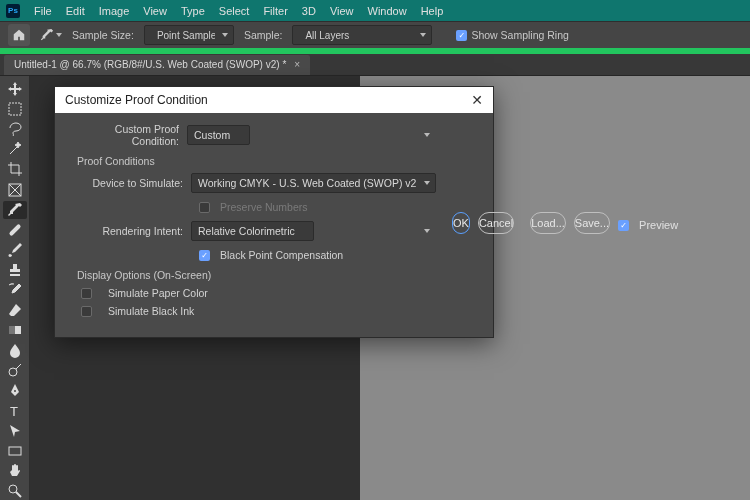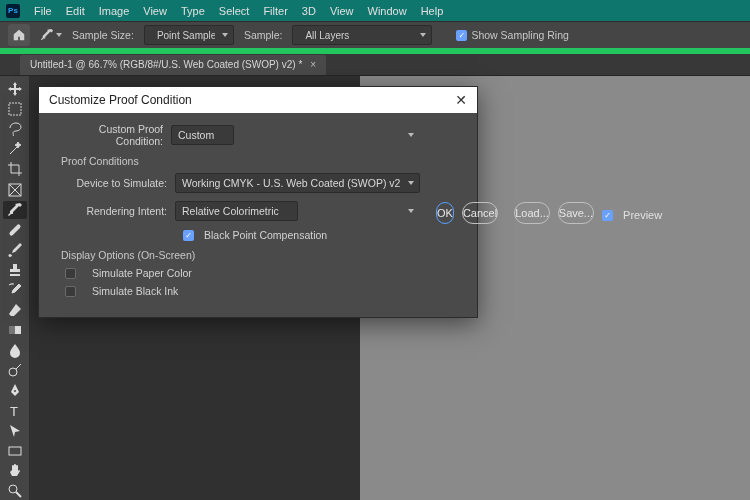--- a/index.html
+++ b/index.html
@@ -16,36 +16,36 @@
   .eyedrop-main { width: 22px; height: 22px; display:flex; align-items:center; justify-content:center; }
   .opt-label { font-size: 10.5px; color: #c8c8c8; }
   .opt-select { background: #3a3a3a; border: 1px solid #2b2b2b; color: #d0d0d0; font-size: 10px; height: 20px; padding: 0 18px 0 12px; border-radius: 2px; appearance: none; position: relative; }
   .sel-wrap { position: relative; display: inline-block; }
   .sel-wrap::after { content: ""; position: absolute; right: 6px; top: 50%; width: 0; height: 0; border-left: 3px solid transparent; border-right: 3px solid transparent; border-top: 4px solid #bbb; transform: translateY(-50%); pointer-events:none;}
   .chk { width: 11px; height: 11px; background: #6aa0ff; border-radius: 2px; display:inline-flex; align-items:center; justify-content:center; font-size:8px; color:#fff; margin-right:4px; }
   .chk.empty { background: #3a3a3a; border:1px solid #6a6a6a; }
   .chk-row { display:flex; align-items:center; font-size:10.5px; color:#c8c8c8; }
 
   
-  .tabstrip { height: 22px; background: #383838; display: flex; align-items: center; padding-left: 20px; border-bottom: 1px solid #262626; }
+  .tabstrip { height: 22px; background: #383838; display: flex; align-items: center; padding-left: 4px; border-bottom: 1px solid #262626; }
   .doctab { background: #4a4a4a; height: 20px; padding: 0 10px; display:flex; align-items:center; font-size:10px; color:#d8d8d8; border-radius: 2px 2px 0 0; gap:8px;}
   .doctab .x { font-size:10px; color:#bbb; }
 
   
   .toolbar { position: absolute; left: 0; top: 76px; width: 30px; bottom: 0; background: #454545; border-right: 1px solid #2e2e2e; display:flex; flex-direction:column; align-items:center; padding-top:4px; gap:2px;}
   .tool { width: 24px; height: 22px; display:flex; align-items:center; justify-content:center; color:#d0d0d0; border-radius:2px;}
   .tool.selected { background: #2b2b2b; }
   .tool svg { width:16px; height:16px; }
 
   
   .canvas-area { position:absolute; left:30px; top:76px; right:0; bottom:0; background:#303030; }
   .canvas { position:absolute; left:330px; top:0; right:0; bottom:0; background:#8a8a8a; }
 
   
-  .dialog { position:absolute; left:38px; top:86px; width:440px; background:#4a4a4a; border:1px solid #2b2b2b; box-shadow: 0 6px 24px rgba(0,0,0,.5); }
+  .dialog { position:absolute; left:54px; top:86px; width:440px; background:#4a4a4a; border:1px solid #2b2b2b; box-shadow: 0 6px 24px rgba(0,0,0,.5); }
   .dlg-title { background:#fff; color:#222; height:26px; display:flex; align-items:center; padding:0 10px; font-size:12px; justify-content:space-between;}
   .dlg-title .close { font-size:14px; color:#333; }
   .dlg-body { display:flex; padding:10px 12px 14px 12px; gap:16px; }
   .dlg-left { flex:1; }
   .dlg-right { width:78px; display:flex; flex-direction:row; gap:8px; align-items:center; }
   .dlg-btn { height:22px; border:1px solid #bfbfbf; border-radius:11px; background:transparent; color:#e6e6e6; font-size:11px; display:flex; align-items:center; justify-content:center; }
   .dlg-btn.primary { border-color:#5aa0ff; }
   .field-row { display:flex; align-items:center; gap:8px; margin-bottom:8px; }
   .field-label { width:112px; text-align:right; font-size:10.5px; color:#d2d2d2; }
   .field-label.small { width:106px; }
@@ -231,20 +231,24 @@
       <div class="field-row">
         <span class="field-label">Custom Proof Condition:</span>
         <span class="sel-wrap" style="flex:1"><select class="dlg-select"><option>Custom</option></select></span>
       </div>
       <div class="fieldset-label">Proof Conditions</div>
       <div class="indent">
         <div class="field-row">
           <span class="field-label small">Device to Simulate:</span>
           <span class="sel-wrap" style="flex:1"><select class="dlg-select"><option>Working CMYK - U.S. Web Coated (SWOP) v2</option></select></span>
         </div>
+        <div class="chkline">
+          <span class="chk empty"></span>
+          <span class="disabled">Preserve Numbers</span>
+        </div>
         <div class="field-row">
           <span class="field-label small">Rendering Intent:</span>
           <span class="sel-wrap" style="flex:1"><select class="dlg-select"><option>Relative Colorimetric</option></select></span>
         </div>
         <div class="chkline">
           <span class="chk">✓</span>
           <span>Black Point Compensation</span>
         </div>
       </div>
       <div class="dispopt">Display Options (On-Screen)</div>

